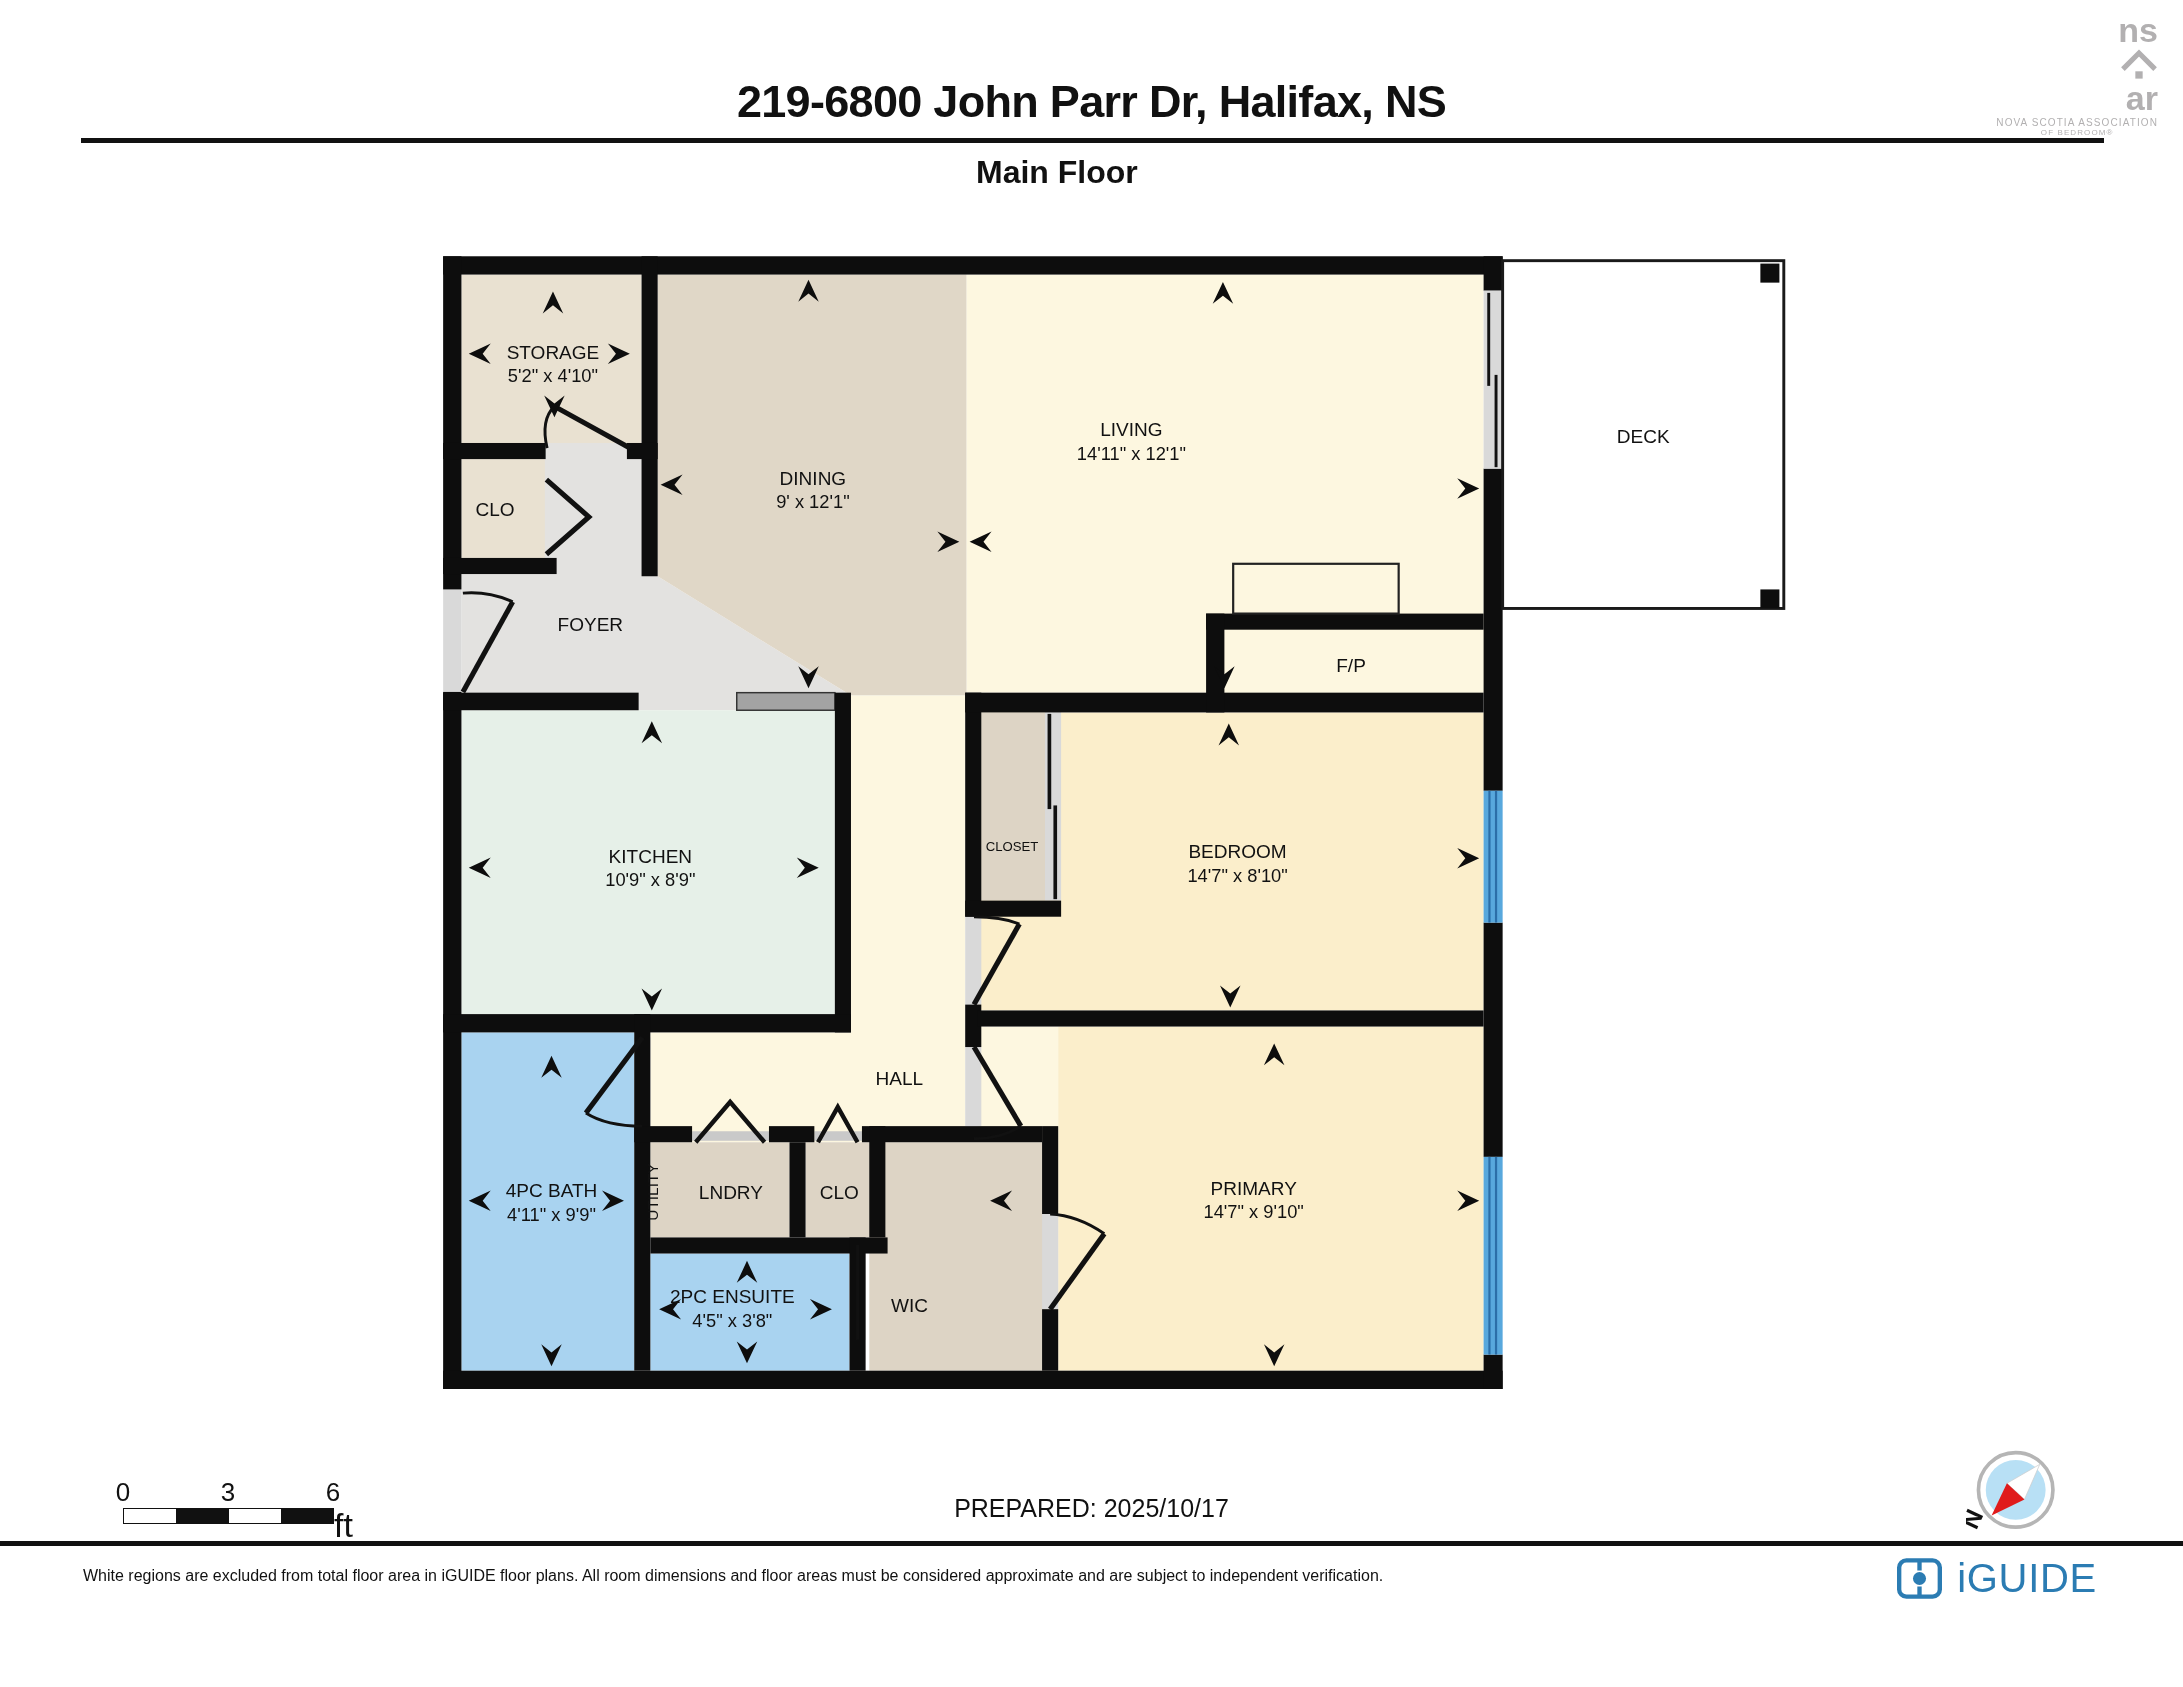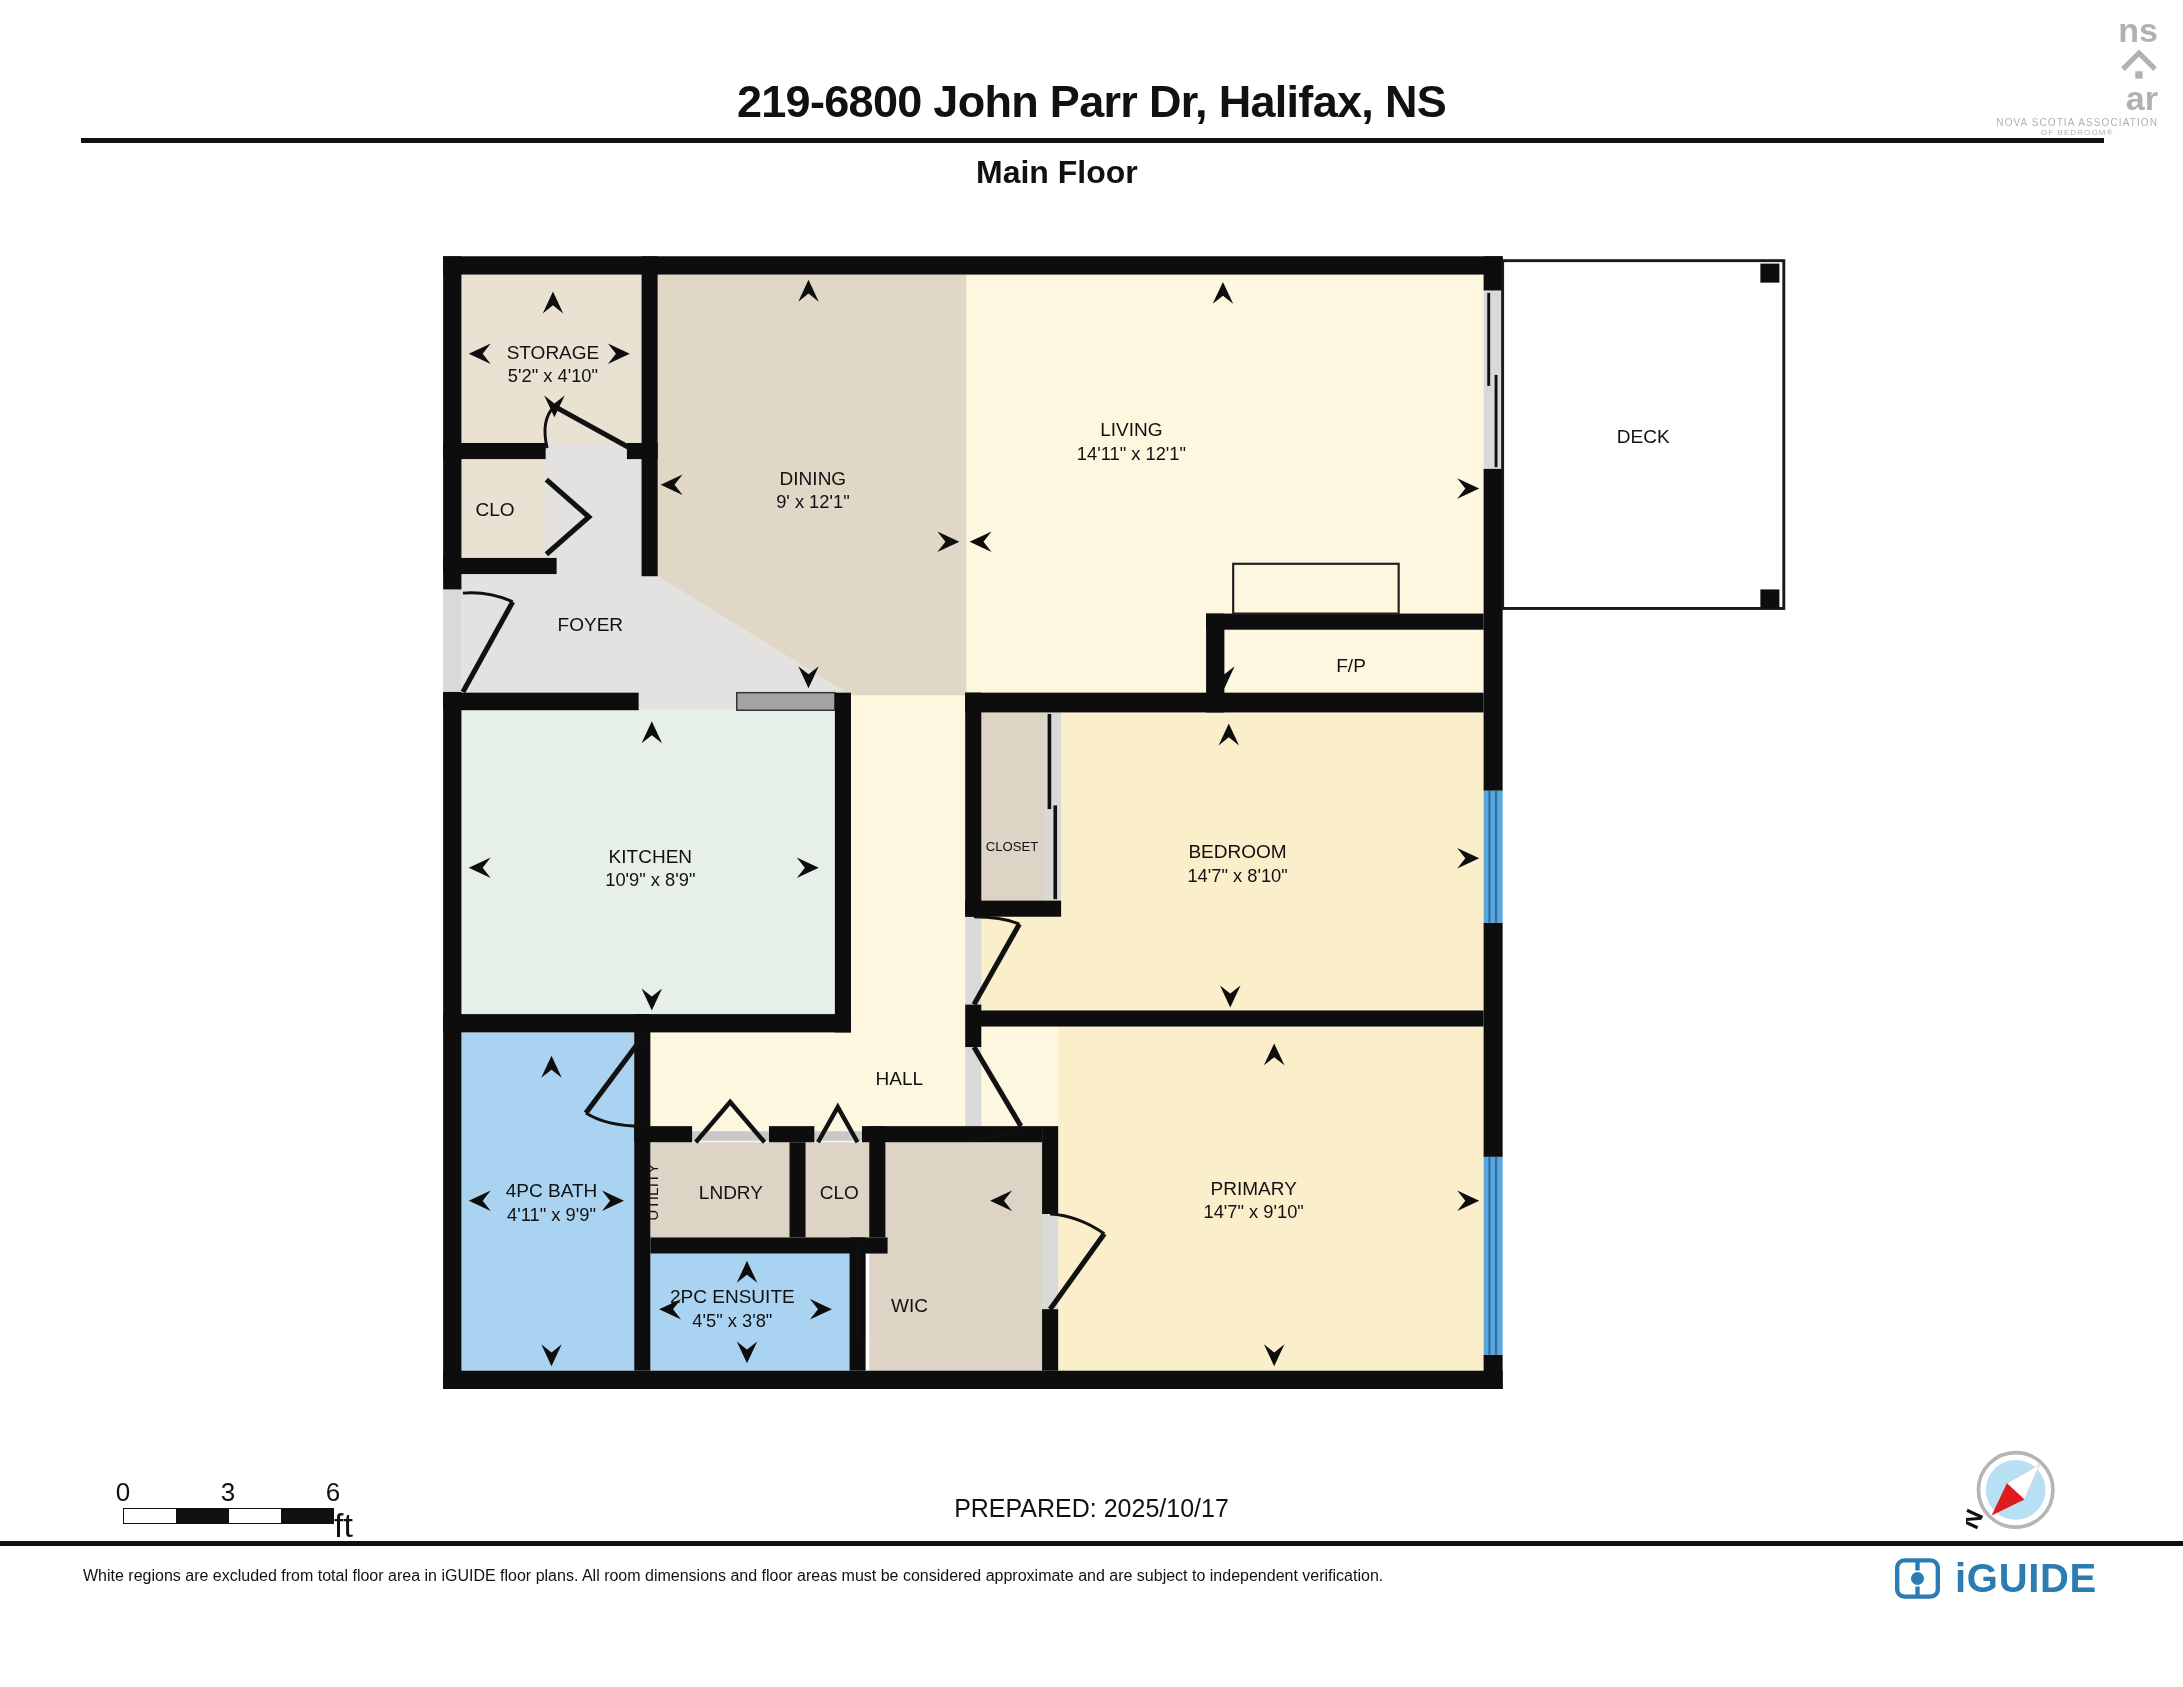--- a/index.html
+++ b/index.html
@@ -20,21 +20,21 @@
   #scalebar .nums{position:relative;height:31px;font-size:26px;}
   #scalebar .nums span{position:absolute;transform:translateX(-50%);}
   #scalebar .bar{position:relative;left:13px;width:209px;height:14px;border:1.5px solid #111;display:flex;}
   #scalebar .bar i{flex:1;}
   #scalebar .bar i:nth-child(2),#scalebar .bar i:nth-child(4){background:#111;}
   #scalebar .ft{position:absolute;left:224px;top:29px;font-size:34px;}
   #prepared{top:1494px;left:0;width:2183px;text-align:center;font-size:25px;}
   #footer-rule{top:1541px;left:0;width:2183px;height:5.1px;background:#111;}
   #disclaimer{top:1567px;left:83px;font-size:16px;}
   #iguide{top:1556px;right:86px;display:flex;align-items:center;color:#2b7cb3;}
-  #iguide .word{font-size:40px;font-weight:bold;letter-spacing:0.7px;margin-left:15px;}
+  #iguide .word{font-size:40px;font-weight:normal;letter-spacing:0.7px;margin-left:15px;}
   #compass{top:1449px;left:1966px;}
   svg text{font-family:"Liberation Sans",sans-serif;fill:#111;}
   .rname{font-size:26px;}
   .rdims{font-size:25px;}
   .rsmall{font-size:18px;}
   .rrot{font-size:21px;}
 </style>
 </head>
 <body>
 

